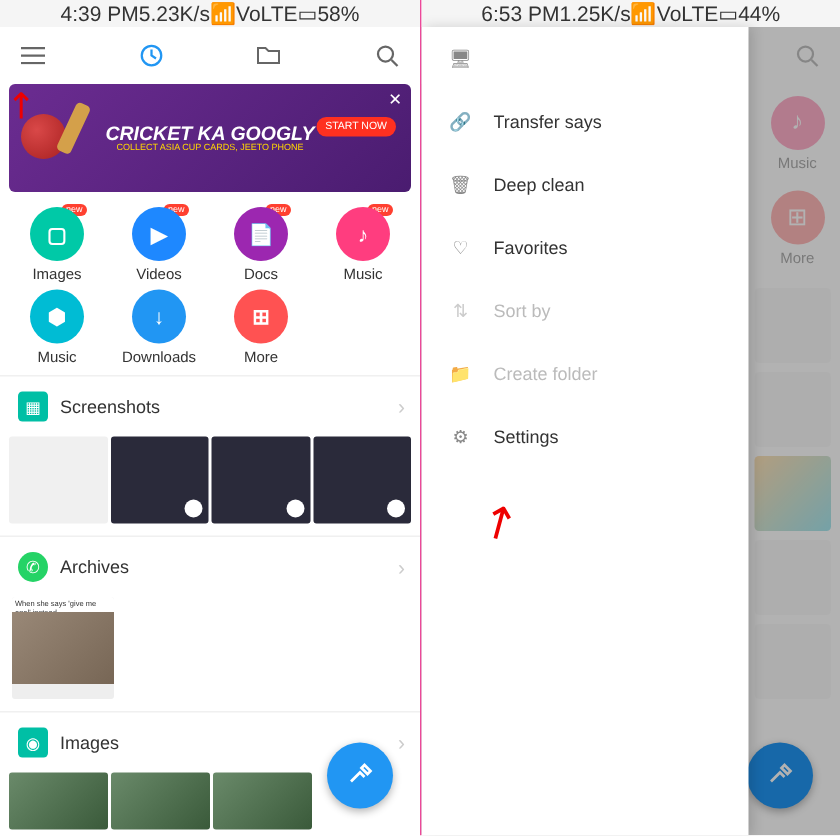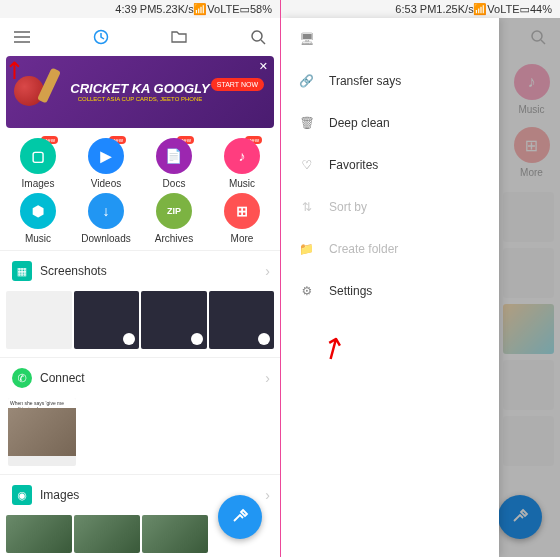--- a/index.html
+++ b/index.html
@@ -1,19 +1,19 @@
 <!DOCTYPE html>
 <html><head>
 <meta charset="utf-8">
 <style>
 *{margin:0;padding:0;box-sizing:border-box;font-family:-apple-system,BlinkMacSystemFont,sans-serif}
 body{width:560px;height:557px;display:flex;background:#fff;overflow:hidden}
 .phone{width:280px;height:557px;position:relative;overflow:hidden;background:#fff}
 .phone+.phone{border-left:1px solid #ec4899}
-.statusbar{height:18px;display:flex;align-items:center;justify-content:flex-end;padding:0 8px;font-size:11px;color:#333;background:#f5f5f5}
+.statusbar{height:18px;display:flex;align-items:center;justify-content:center;padding:0 8px;font-size:14px;color:#333;background:#f5f5f5}
 .statusbar .right{display:flex;gap:0;align-items:center}
 .topbar{height:38px;display:flex;align-items:center;justify-content:space-between;padding:0 14px;background:#fff}
 .topbar span{color:#666}
 .banner{height:72px;margin:0 6px;border-radius:4px;background:linear-gradient(135deg,#6b2c91,#4a1c70);position:relative;overflow:hidden;display:flex;align-items:center;padding:0 10px}
 .banner-text{color:#fff;font-size:13px;font-weight:bold;font-style:italic;flex:1;text-align:center;line-height:1.1}
 .banner-sub{font-size:6px;color:#ffd700;display:block;font-weight:normal;font-style:normal}
 .banner .close{position:absolute;top:4px;right:6px;color:#fff;font-size:11px}
 .banner .start{position:absolute;right:10px;top:22px;background:#ff3020;color:#fff;font-size:7px;padding:3px 6px;border-radius:8px}
 .banner .ball{width:30px;height:30px;background:radial-gradient(circle at 35% 35%,#d94848,#a82020);border-radius:50%;position:absolute;left:8px;top:20px}
 .banner .bat{width:10px;height:35px;background:#d4a04a;position:absolute;left:38px;top:12px;transform:rotate(25deg);border-radius:3px}
@@ -119,24 +119,20 @@
       </div>
       <div class="gitem">
         <span class="gicon" style="background:#00bcd4;color:#fff;font-size:14px;font-weight:bold">⬢</span>
         <span class="glabel">Music</span>
       </div>
       <div class="gitem">
         <span class="gicon" style="background:#2196f3;color:#fff;font-size:14px;font-weight:bold">↓</span>
         <span class="glabel">Downloads</span>
       </div>
       <div class="gitem">
-        <span class="gicon" style="background:#7cb342;color:#fff;font-size:9px;font-weight:bold">ZIP</span>
-        <span class="glabel">Archives</span>
-      </div>
-      <div class="gitem">
         <span class="gicon" style="background:#ff5252;color:#fff;font-size:14px;font-weight:bold">⊞</span>
         <span class="glabel">More</span>
       </div>
     </div>
 
   <div class="section">
     <span class="sicon" style="background:#00bfa5">▦</span>
     <span class="stitle">Screenshots</span>
   </div>
   <div class="thumbs">
@@ -147,21 +143,21 @@
     <div class="thumb">
         <span class="dot"></span>
       </div>
     <div class="thumb">
         <span class="dot"></span>
       </div>
   </div>
 
   <div class="section">
     <span class="sicon" style="background:#25d366;border-radius:50%">✆</span>
-    <span class="stitle">Connect</span>
+    <span class="stitle">Archives</span>
   </div>
   <div class="wthumb">
     <div class="cap">When she says 'give me anal' instead</div>
     <div class="img"></div>
   </div>
 
   <div class="section">
     <span class="sicon" style="background:#00bfa5">◉</span>
     <span class="stitle">Images</span>
   </div>

